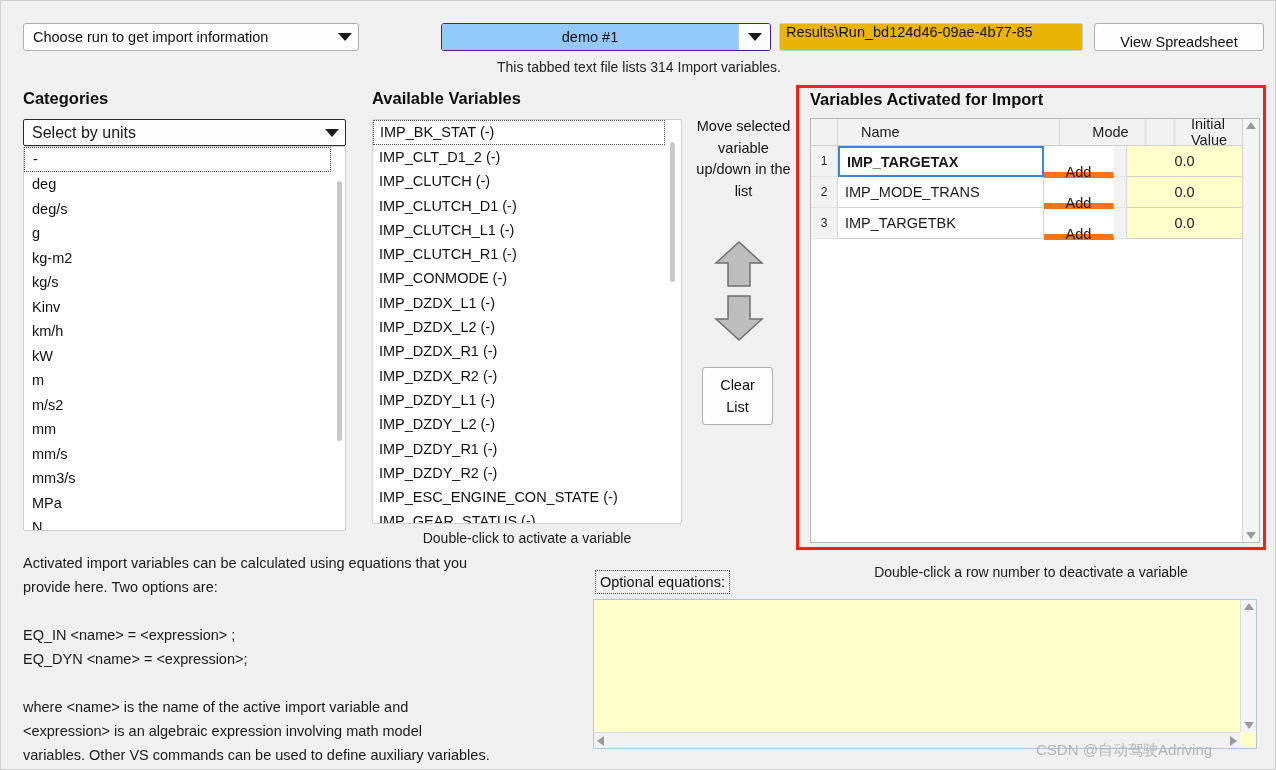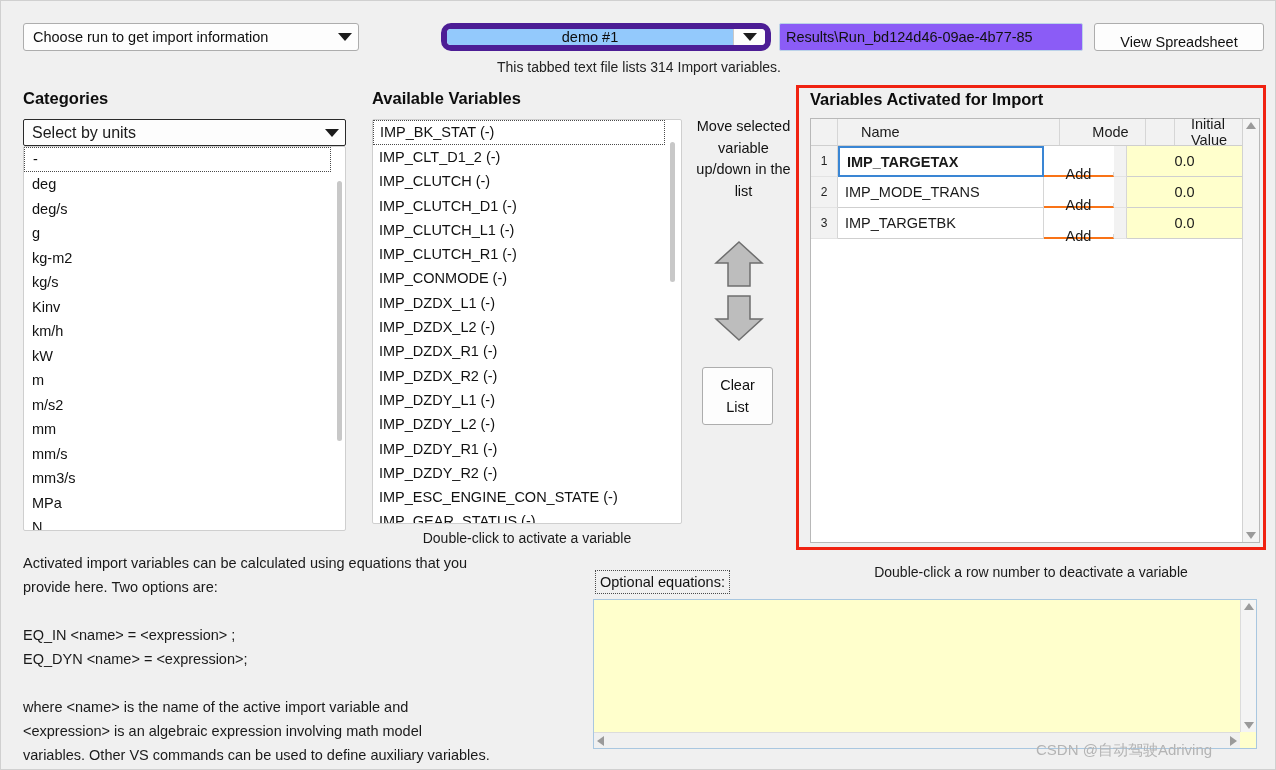--- a/index.html
+++ b/index.html
@@ -22,36 +22,36 @@
     position:absolute; left:22px; top:22px; width:336px; height:28px;
     background:#fdfdfd; border:1px solid #adadad; border-radius:3px;
     display:flex; align-items:center; padding:0 6px 0 9px;
   }
   .combo-run .txt { flex:1; font-size:14.5px; color:#101010; white-space:nowrap; }
   .caret { width:0; height:0; border-left:7px solid transparent; border-right:7px solid transparent;
            border-top:8px solid #1b1b1b; }
 
   .combo-demo {
     position:absolute; left:440px; top:22px; width:330px; height:28px;
-    border:6px solid #4c1d95; border-radius:10px; display:flex; background:#fff;
+    border:1px solid #4c1d95; border-radius:3px; display:flex; background:#fff;
     overflow:hidden;
   }
   .combo-demo .fill {
     flex:1; background:#93c9fc; display:flex; align-items:center; justify-content:center;
     font-size:14.5px; color:#0d0d0d;
   }
   .combo-demo .btn {
     width:32px; background:#fcfcfc; border-left:1px solid #c8c8c8;
     display:flex; align-items:center; justify-content:center;
   }
 
   .path-field {
     position:absolute; left:778px; top:22px; width:304px; height:28px;
-    background:#8b5cf6; border:1px solid #bcd3e8; border-radius:2px;
-    display:flex; align-items:center; padding:0 6px;
+    background:#eab308; border:1px solid #bcd3e8; border-radius:2px;
+    display:flex; padding:0 6px;
     font-size:14.5px; color:#111; white-space:nowrap; overflow:hidden;
   }
 
   .btn-sheet {
     position:absolute; left:1093px; top:22px; width:170px; height:28px;
     background:#fdfdfd; border:1px solid #adadad; border-radius:3px;
     display:flex; align-items:flex-end; justify-content:center;
     font-size:14.5px; color:#101010;
   }
 
@@ -125,21 +125,21 @@
              justify-content:center; font-size:14.5px; }
   .gh-gap  { width:13px; border-right:1px solid #d6d6d6; background:#f2f2f2; }
   .gh-init { flex:1; display:flex; align-items:center; justify-content:center; font-size:14.5px; }
 
   .grow { display:flex; height:31px; }
   .gc-num { width:27px; background:#f2f2f2; border-right:1px solid #d6d6d6; border-bottom:1px solid #e3e3e3;
             display:flex; align-items:center; justify-content:center; font-size:12px; color:#222; }
   .gc-name { width:206px; background:#fff; border-right:1px solid #d6d6d6; border-bottom:1px solid #cfcfcf;
              display:flex; align-items:center; padding-left:7px; font-size:14.5px; }
   .gc-name.sel { border:2px solid #3a86d4;font-weight:bold; }
-  .gc-mode { width:70px; background:#fff; border-right:1px solid #d6d6d6; border-bottom:2px solid #f97316;
+  .gc-mode { width:70px; background:#fff; border-right:1px solid #d6d6d6; border-bottom:6px solid #f97316;
              display:flex; align-items:center; justify-content:center; font-size:14.5px;margin-top:26px; }
   .gc-gap  { width:13px; background:#f2f2f2; border-right:1px solid #d6d6d6; border-bottom:1px solid #e3e3e3; }
   .gc-init { flex:1; background:#ffffcc; border-bottom:1px solid #cfcfcf;
              display:flex; align-items:center; justify-content:center; font-size:14.5px; }
 
   .act-sb { width:17px; background:#f4f4f4; border-left:1px solid #d2d2d2;
             position:relative; display:flex; flex-direction:column; justify-content:space-between;
             align-items:center; padding:3px 0; }
   .sb-arrow-u { width:0;height:0;border-left:5px solid transparent;border-right:5px solid transparent;
                 border-bottom:7px solid #9a9a9a; }

